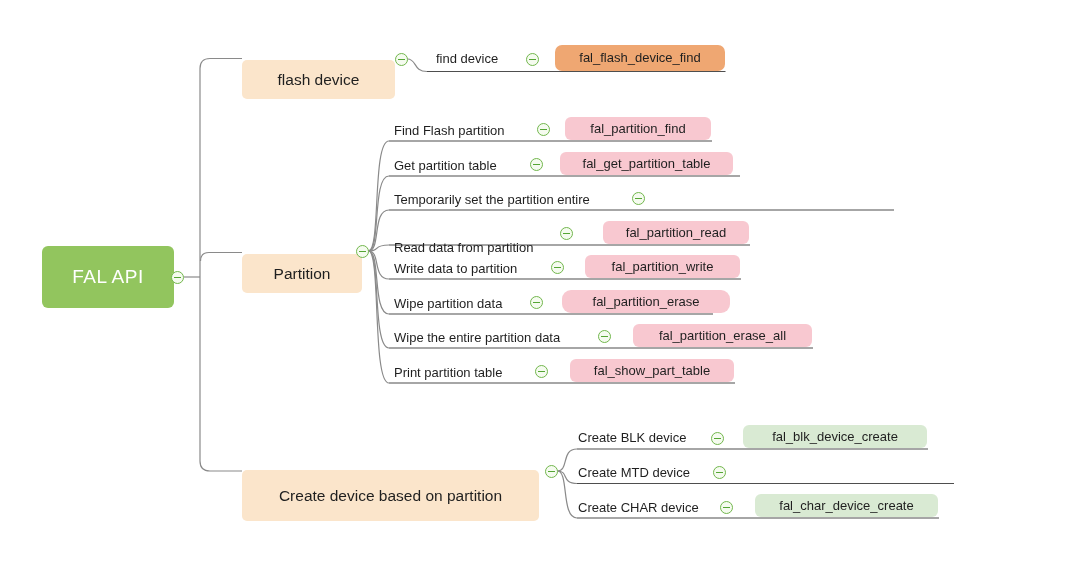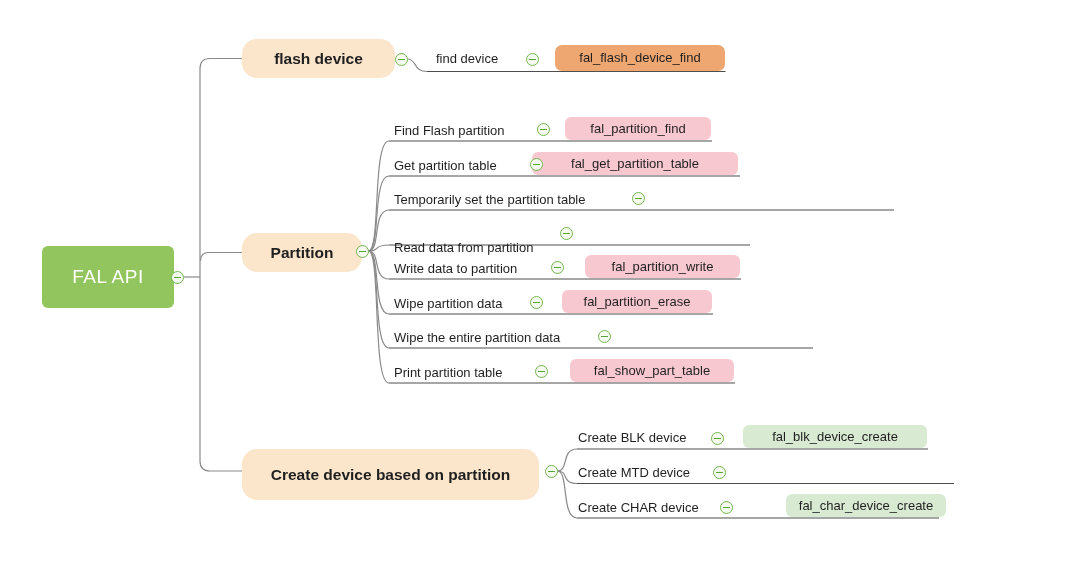--- a/index.html
+++ b/index.html
@@ -20,22 +20,22 @@
   .node{
     position:absolute; box-sizing:border-box; z-index:1;
     display:flex; align-items:center; justify-content:center;
     color:var(--text); cursor:default; white-space:nowrap;
   }
   .root-node{
     background:var(--root-bg); color:var(--root-text);
     border-radius:6px; font-size:19px; letter-spacing:.5px;
   }
   .branch-node{
-    background:var(--branch-bg); border-radius:15px;
-    font-size:15.5px; font-weight:700;
+    background:var(--branch-bg); border-radius:5px;
+    font-size:15.5px; font-weight:400;margin-top:21px;
   }
   .child-label{
     position:absolute; z-index:1; font-size:13px; line-height:15px;
     color:var(--text); white-space:nowrap;
   }
   .pill{
     position:absolute; z-index:1; box-sizing:border-box; height:23px;
     border-radius:6px; font-size:13px; line-height:23px; text-align:center;
     color:var(--text); white-space:nowrap;
   }
@@ -100,50 +100,52 @@
 
   <div class="node branch-node" style="left:242px; top:233px; width:120px; height:39px;">Partition</div>
   <div class="minus" style="left:355.5px; top:244.5px;"></div>
 
   <div class="child-label" style="left:394px; top:123px;">Find Flash partition</div>
   <div class="minus" style="left:536.5px; top:123px;"></div>
   <div class="pill pill-pink" style="left:565px; top:117px; width:146px;">fal_partition_find</div>
 
   <div class="child-label" style="left:394px; top:158px;">Get partition table</div>
   <div class="minus" style="left:529.5px; top:158px;"></div>
-  <div class="pill pill-pink" style="left:532px; top:152px; width:206px;">fal_get_partition_table</div>
+  <div class="pill pill-pink" style="left:560px; top:152px; width:173px;">fal_get_partition_table</div>
 
-  <div class="child-label" style="left:394px; top:192px;">Temporarily set the partition table</div>
+  <div class="child-label" style="left:394px; top:192px;">Temporarily set the partition entire</div>
   <div class="minus" style="left:631.5px; top:192px;"></div>
 
   <div class="child-label" style="left:394px; top:227px;margin-top:13px;">Read data from partition</div>
   <div class="minus" style="left:559.5px; top:227px;"></div>
+  <div class="pill pill-pink" style="left:603px; top:221px; width:146px;">fal_partition_read</div>
 
   <div class="child-label" style="left:394px; top:261px;">Write data to partition</div>
   <div class="minus" style="left:550.5px; top:261px;"></div>
   <div class="pill pill-pink" style="left:585px; top:255px; width:155px;">fal_partition_write</div>
 
   <div class="child-label" style="left:394px; top:296px;">Wipe partition data</div>
   <div class="minus" style="left:529.5px; top:296px;"></div>
-  <div class="pill pill-pink" style="left:562px; top:290px; width:150px;">fal_partition_erase</div>
+  <div class="pill pill-pink" style="left:562px; top:290px; width:168px;border-radius:9px;">fal_partition_erase</div>
 
   <div class="child-label" style="left:394px; top:330px;">Wipe the entire partition data</div>
   <div class="minus" style="left:597.5px; top:330px;"></div>
+  <div class="pill pill-pink" style="left:633px; top:324px; width:179px;">fal_partition_erase_all</div>
 
   <div class="child-label" style="left:394px; top:365px;">Print partition table</div>
   <div class="minus" style="left:534.5px; top:365px;"></div>
   <div class="pill pill-pink" style="left:570px; top:359px; width:164px;">fal_show_part_table</div>
 
   <div class="node branch-node" style="left:242px; top:449px; width:297px; height:51px;">Create device based on partition</div>
   <div class="minus" style="left:544.5px; top:464.5px;"></div>
 
   <div class="child-label" style="left:578px; top:430px;">Create BLK device</div>
   <div class="minus" style="left:711px; top:431.5px;"></div>
   <div class="pill pill-green" style="left:743px; top:425px; width:184px;">fal_blk_device_create</div>
 
   <div class="child-label" style="left:578px; top:465px;">Create MTD device</div>
   <div class="minus" style="left:712.5px; top:466px;"></div>
 
   <div class="child-label" style="left:578px; top:500px;">Create CHAR device</div>
   <div class="minus" style="left:719.5px; top:500.5px;"></div>
-  <div class="pill pill-green" style="left:755px; top:494px; width:160px;margin-left:31px;">fal_char_device_create</div>
+  <div class="pill pill-green" style="left:755px; top:494px; width:183px;">fal_char_device_create</div>
 
 </div>
 
 </body></html>

